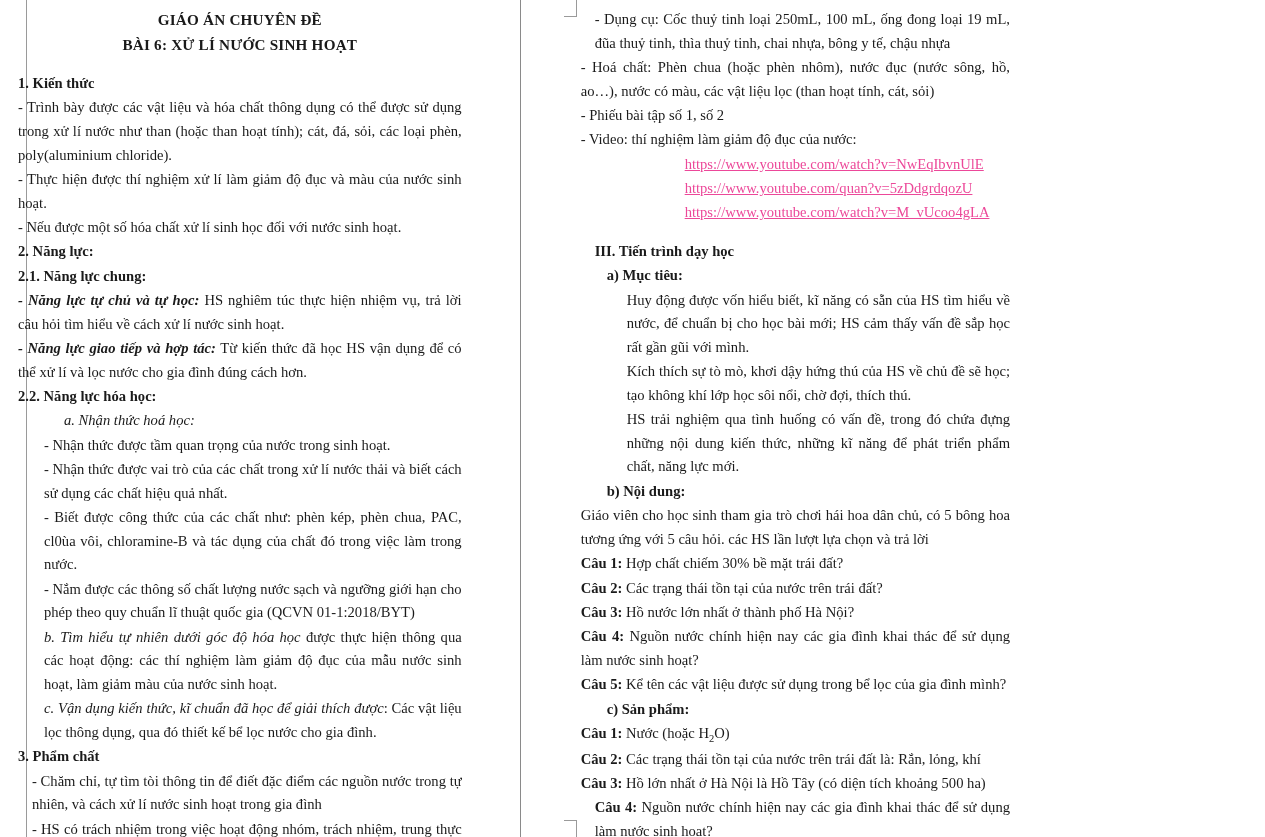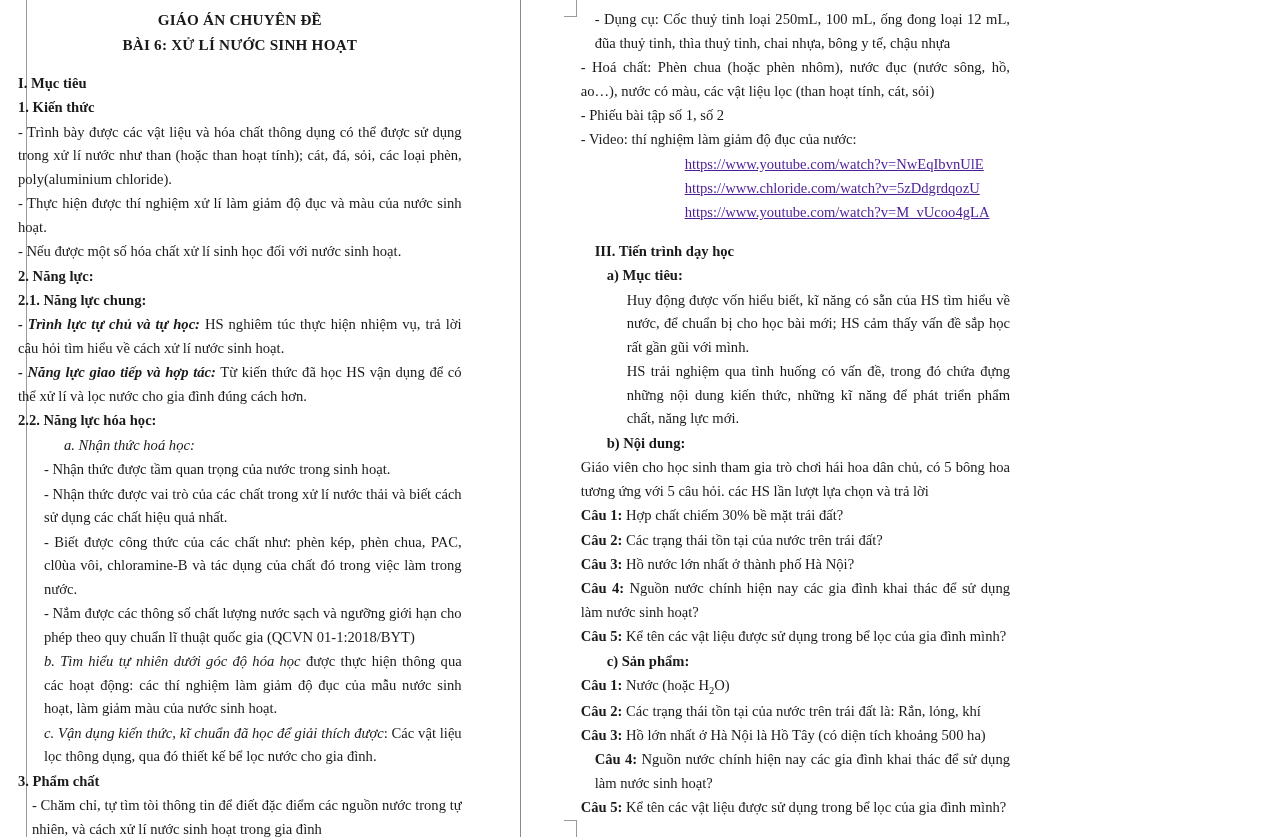--- a/index.html
+++ b/index.html
@@ -59,21 +59,21 @@
   }
   .title-line {
     font-weight: bold;
     font-size: 15.2px;
     letter-spacing: 0.2px;
   }
   .ind-1 { padding-left: 14px; }
   .ind-2 { padding-left: 26px; }
   .ind-3 { padding-left: 46px; }
   .link {
-    color: #4c1d95;
+    color: #ec4899;
     text-decoration: underline;
     word-break: break-all;
     margin-top: 29px;
   }
   .link-line {
     padding-left: 104px;
     line-height: 1.62;
   }
   .spacer-md { height: 14px; }
   sub { font-size: 0.72em; }
@@ -91,63 +91,63 @@
   <div class="crop" style="left:576px; top:820px; width:1px; height:17px;"></div>
   <div class="crop" style="left:564px; top:820px; width:13px; height:1px;"></div>
 
   <div class="col col-left doc-text">
 
     <div class="title-block">
       <p class="center title-line">GIÁO ÁN CHUYÊN ĐỀ</p>
       <p class="center title-line">BÀI 6: XỬ LÍ NƯỚC SINH HOẠT</p>
     </div>
 
-    <p class="bold">I. Mục tiêu</p>
     <p class="bold">1. Kiến thức</p>
     <p>- Trình bày được các vật liệu và hóa chất thông dụng có thể được sử dụng trong xử lí nước như than (hoặc than hoạt tính); cát, đá, sỏi, các loại phèn, poly(aluminium chloride).</p>
     <p>- Thực hiện được thí nghiệm xử lí làm giảm độ đục và màu của nước sinh hoạt.</p>
     <p>- Nếu được một số hóa chất xử lí sinh học đối với nước sinh hoạt.</p>
     <p class="bold">2. Năng lực:</p>
     <p class="bold">2.1. Năng lực chung:</p>
 
-    <p><span class="ital bold">- Trình lực tự chủ và tự học:</span><span> HS nghiêm túc thực hiện nhiệm vụ, trả lời câu hỏi tìm hiểu về cách xử lí nước sinh hoạt.</span></p>
+    <p><span class="ital bold">- Năng lực tự chủ và tự học:</span><span> HS nghiêm túc thực hiện nhiệm vụ, trả lời câu hỏi tìm hiểu về cách xử lí nước sinh hoạt.</span></p>
     <p><span class="ital bold">- Năng lực giao tiếp và hợp tác:</span><span> Từ kiến thức đã học HS vận dụng để có thể xử lí và lọc nước cho gia đình đúng cách hơn.</span></p>
 
     <p class="bold">2.2. Năng lực hóa học:</p>
     <p class="ital ind-3">a. Nhận thức hoá học:</p>
     <p class="ind-2">- Nhận thức được tầm quan trọng của nước trong sinh hoạt.</p>
     <p class="ind-2">- Nhận thức được vai trò của các chất trong xử lí nước thải và biết cách sử dụng các chất hiệu quả nhất.</p>
     <p class="ind-2">- Biết được công thức của các chất như: phèn kép, phèn chua, PAC, cl0ùa vôi, chloramine-B và tác dụng của chất đó trong việc làm trong nước.</p>
     <p class="ind-2">- Nắm được các thông số chất lượng nước sạch và ngưỡng giới hạn cho phép theo quy chuẩn lĩ thuật quốc gia (QCVN 01-1:2018/BYT)</p>
 
     <p class="ind-2"><span class="ital">b. Tìm hiểu tự nhiên dưới góc độ hóa học</span><span> được thực hiện thông qua các hoạt động: các thí nghiệm làm giảm độ đục của mẫu nước sinh hoạt, làm giảm màu của nước sinh hoạt.</span></p>
     <p class="ind-2"><span class="ital">c. Vận dụng kiến thức, kĩ chuẩn đã học để giải thích được</span><span>: Các vật liệu lọc thông dụng, qua đó thiết kế bể lọc nước cho gia đình.</span></p>
 
     <p class="bold">3. Phẩm chất</p>
     <p class="ind-1">- Chăm chỉ, tự tìm tòi thông tin để điết đặc điểm các nguồn nước trong tự nhiên, và cách xử lí nước sinh hoạt trong gia đình</p>
     <p class="ind-1">- HS có trách nhiệm trong việc hoạt động nhóm, trách nhiệm, trung thực khi hoàn thành các nội dung được giao.</p>
 
   </div>
 
   <div class="col col-right doc-text">
 
-    <p class="ind-1">- Dụng cụ: Cốc thuỷ tinh loại 250mL, 100 mL, ống đong loại 12 mL, đũa thuỷ tinh, thìa thuỷ tinh, chai nhựa, bông y tế, chậu nhựa</p>
+    <p class="ind-1">- Dụng cụ: Cốc thuỷ tinh loại 250mL, 100 mL, ống đong loại 19 mL, đũa thuỷ tinh, thìa thuỷ tinh, chai nhựa, bông y tế, chậu nhựa</p>
     <p>- Hoá chất: Phèn chua (hoặc phèn nhôm), nước đục (nước sông, hồ, ao…), nước có màu, các vật liệu lọc (than hoạt tính, cát, sỏi)</p>
     <p>- Phiếu bài tập số 1, số 2</p>
     <p>- Video: thí nghiệm làm giảm độ đục của nước:</p>
 
     <p class="link-line"><a class="link" href="#">https://www.youtube.com/watch?v=NwEqIbvnUlE</a></p>
-    <p class="link-line"><a class="link" href="#">https://www.chloride.com/watch?v=5zDdgrdqozU</a></p>
+    <p class="link-line"><a class="link" href="#">https://www.youtube.com/quan?v=5zDdgrdqozU</a></p>
     <p class="link-line"><a class="link" href="#">https://www.youtube.com/watch?v=M_vUcoo4gLA</a></p>
 
     <div class="spacer-md"></div>
 
     <p class="bold ind-1">III. Tiến trình dạy học</p>
     <p class="bold ind-2">a) Mục tiêu:</p>
     <p class="ind-3">Huy động được vốn hiểu biết, kĩ năng có sẵn của HS tìm hiểu về nước, để chuẩn bị cho học bài mới; HS cảm thấy vấn đề sắp học rất gần gũi với mình.</p>
+    <p class="ind-3">Kích thích sự tò mò, khơi dậy hứng thú của HS về chủ đề sẽ học; tạo không khí lớp học sôi nổi, chờ đợi, thích thú.</p>
     <p class="ind-3">HS trải nghiệm qua tình huống có vấn đề, trong đó chứa đựng những nội dung kiến thức, những kĩ năng để phát triển phẩm chất, năng lực mới.</p>
     <p class="bold ind-2">b) Nội dung:</p>
     <p>Giáo viên cho học sinh tham gia trò chơi hái hoa dân chủ, có 5 bông hoa tương ứng với 5 câu hỏi. các HS lần lượt lựa chọn và trả lời</p>
 
     <p><span class="bold">Câu 1:</span><span> Hợp chất chiếm 30% bề mặt trái đất?</span></p>
     <p><span class="bold">Câu 2:</span><span> Các trạng thái tồn tại của nước trên trái đất?</span></p>
     <p><span class="bold">Câu 3:</span><span> Hồ nước lớn nhất ở thành phố Hà Nội?</span></p>
     <p><span class="bold">Câu 4:</span><span> Nguồn nước chính hiện nay các gia đình khai thác để sử dụng làm nước sinh hoạt?</span></p>
     <p><span class="bold">Câu 5:</span><span> Kể tên các vật liệu được sử dụng trong bể lọc của gia đình mình?</span></p>
 

